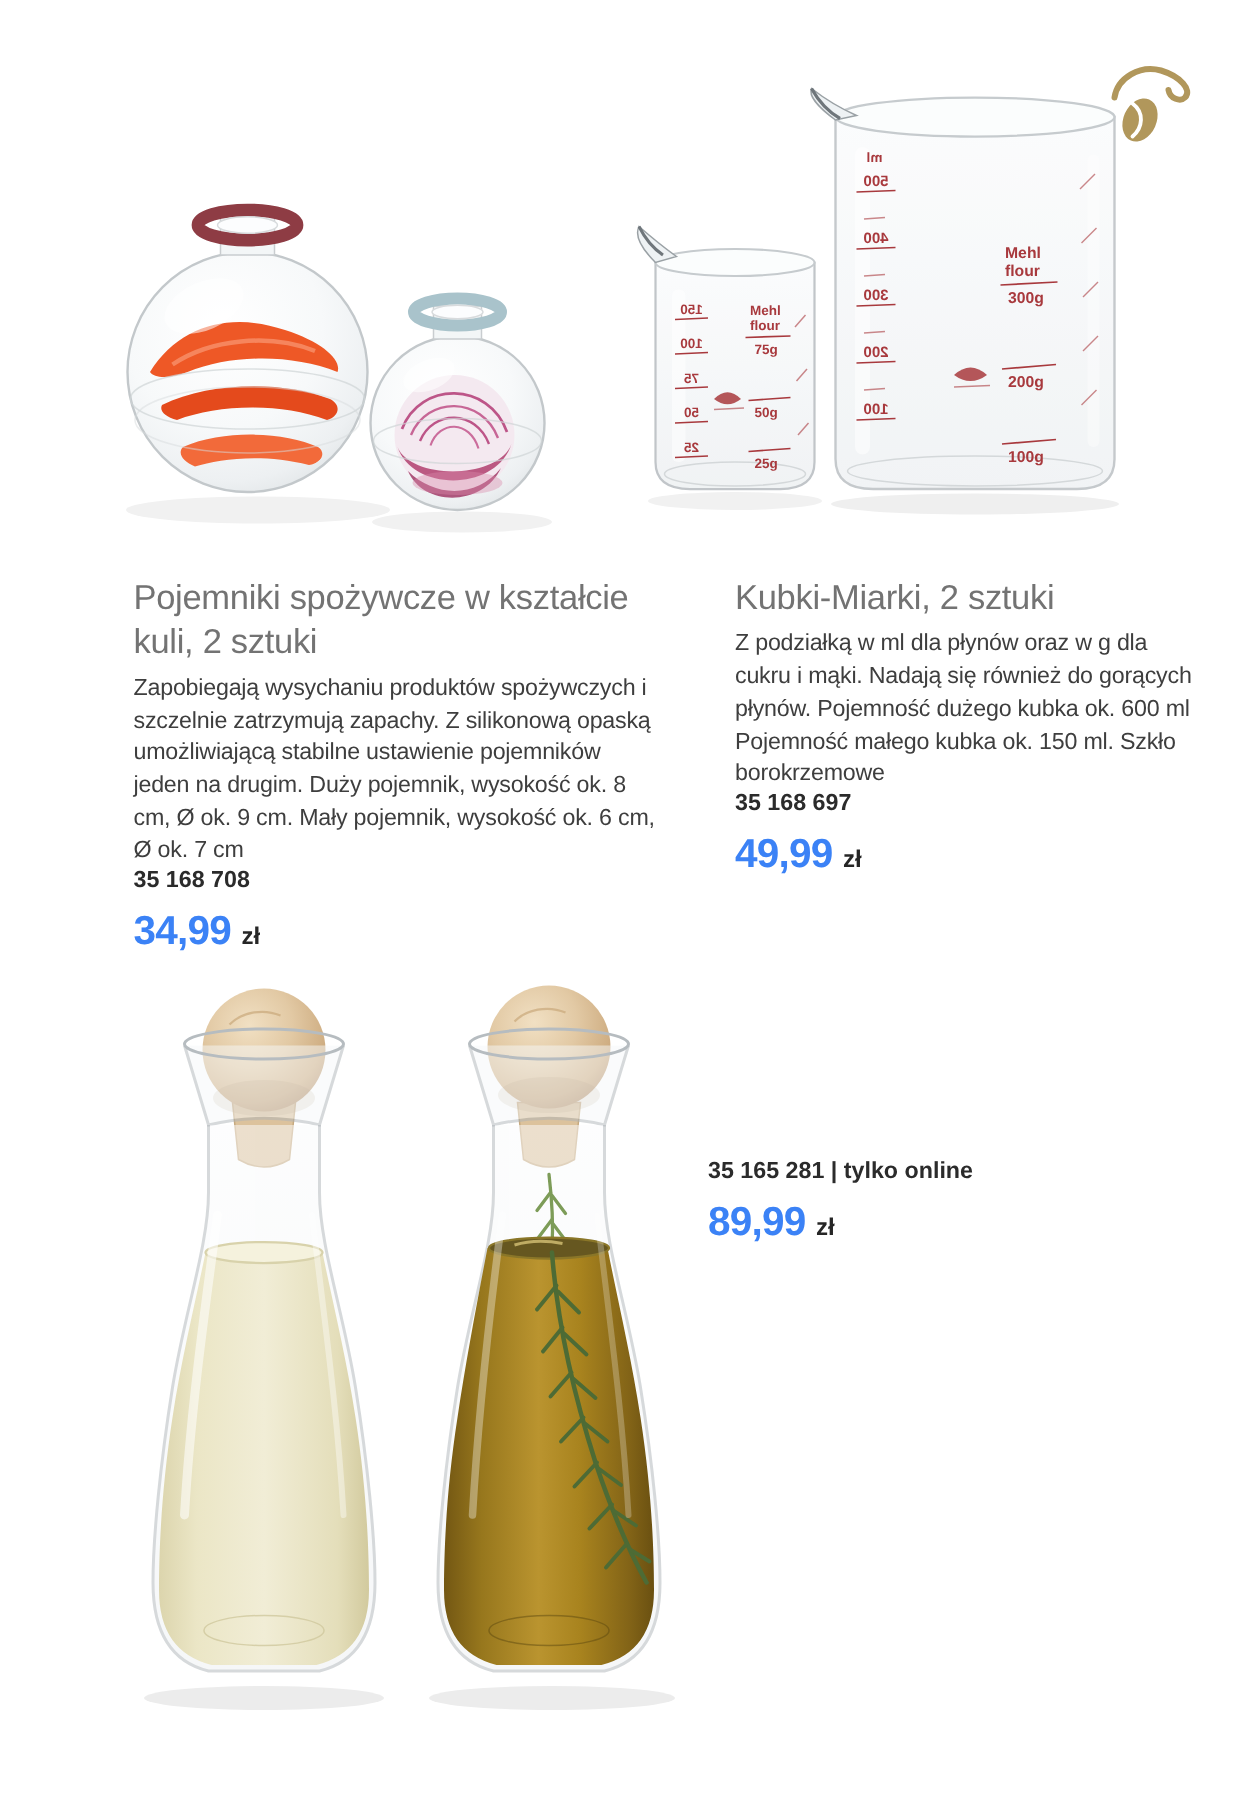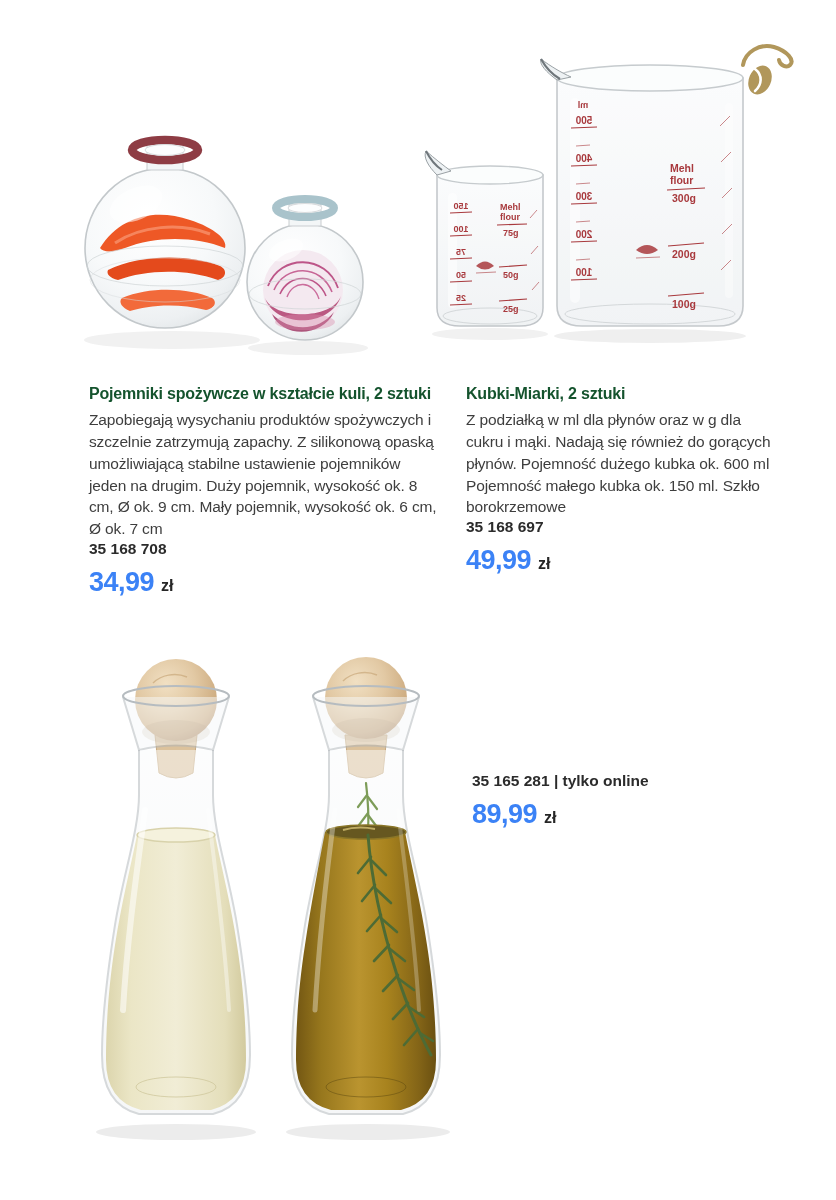--- a/index.html
+++ b/index.html
@@ -1,19 +1,19 @@
 <!DOCTYPE html>
 <html><head>
 <meta charset="utf-8">
 <style>
   html,body{margin:0;padding:0;background:#ffffff;}
   .page{position:relative;width:836px;height:1200px;background:#ffffff;overflow:hidden;
         font-family:"Liberation Sans",sans-serif;color:#2d2d2d;}
   .abs{position:absolute;}
-  .ptext h3{margin:0 0 5px 0;font-size:16px;line-height:1.28;font-weight:700;color:#14532d;letter-spacing:-0.2px;}
+  .ptext h3{margin:0 0 5px 0;font-size:23px;line-height:1.28;font-weight:400;color:#737373;letter-spacing:-0.2px;}
   .ptext p{margin:0;font-size:15.5px;line-height:1.4;color:#3e3e3e;letter-spacing:-0.15px;}
   .sku{margin-top:0;font-size:15.5px;font-weight:700;color:#2b2b2b;}
   .price{margin-top:9px;display:flex;align-items:baseline;gap:7px;}
   .price .num{font-size:27px;font-weight:700;letter-spacing:-0.5px;color:#3b82f6;}
   .price .cur{font-size:16px;font-weight:700;color:#262626;}
   svg text{font-family:"Liberation Sans",sans-serif;}
   .cupnum{font-size:9px;font-weight:700;fill:#a8393d;}
   .cupnum-lg{font-size:10px;font-weight:700;fill:#a8393d;}
   .cuplbl{font-size:9px;font-weight:700;fill:#a8393d;}
   .cuplbl-lg{font-size:10.5px;font-weight:700;fill:#a8393d;}
@@ -205,21 +205,21 @@
         <line class="redln-soft" x1="301" y1="104" x2="311" y2="94"></line>
         <line class="redln-soft" x1="302" y1="140" x2="312" y2="130"></line>
         <line class="redln-soft" x1="302" y1="176" x2="312" y2="166"></line>
         <line class="redln-soft" x1="301" y1="212" x2="311" y2="202"></line>
       </g>
       <path d="M216 192 q11 -10 22 0 q-11 8 -22 0 Z" fill="#a8393d" opacity=".85"></path>
       <line class="redln-soft" x1="216" y1="200" x2="240" y2="199"></line>
     </g>
   </svg>
 
-  <div class="ptext abs" style="left:466px;top:384px;width:305px;">
+  <div class="ptext abs" style="left:490px;top:384px;width:305px;">
     <h3>Kubki-Miarki, 2 sztuki</h3>
     <p>Z podziałką w ml dla płynów oraz w g dla cukru i mąki. Nadają się również do gorących płynów. Pojemność dużego kubka ok. 600 ml Pojemność małego kubka ok. 150 ml. Szkło borokrzemowe</p>
     <div class="sku">35 168 697</div>
     <div class="price">
       <span class="num">49,99</span>
       <span class="cur">zł</span>
     </div>
   </div>
   </section>
 

